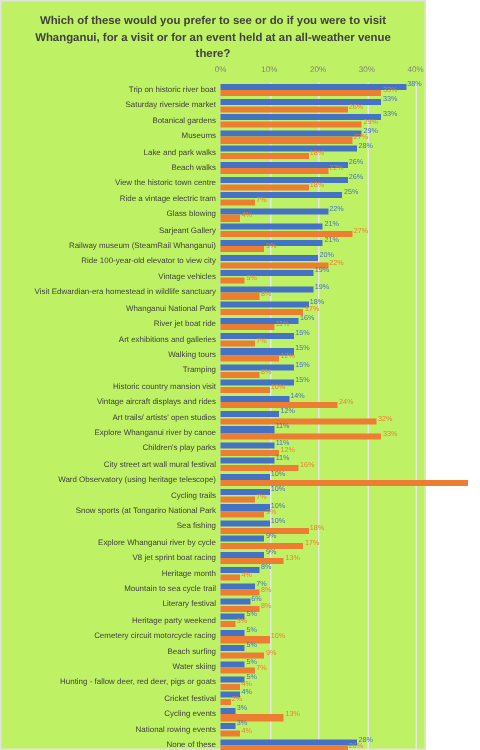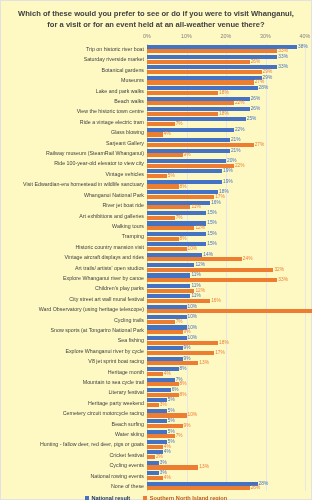--- a/index.html
+++ b/index.html
@@ -3,22 +3,22 @@
 <meta charset="utf-8">
 <style>
   html,body{margin:0;padding:0;}
   body{
     width:312px;height:500px;overflow:hidden;
     background:#ffffff;
     font-family:"Liberation Sans", sans-serif;
     color:#3f3f3f;
   }
   #frame{
-    position:relative;width:312px;height:500px;box-sizing:border-box;
-    border:1px solid #e2e2e2;background:#fef9c3;
+    position:relative;width:284px;height:500px;box-sizing:border-box;
+    border:1px solid #e2e2e2;background:#bef264;
   }
   
   #title{
     padding:7px 14px 2px 14px;
     font-size:7.6px;line-height:11px;font-weight:700;text-align:center;
     color:#404040;
   }
   
   #axis-row{
     position:relative;height:12px;margin-left:146px;margin-right:6px;

